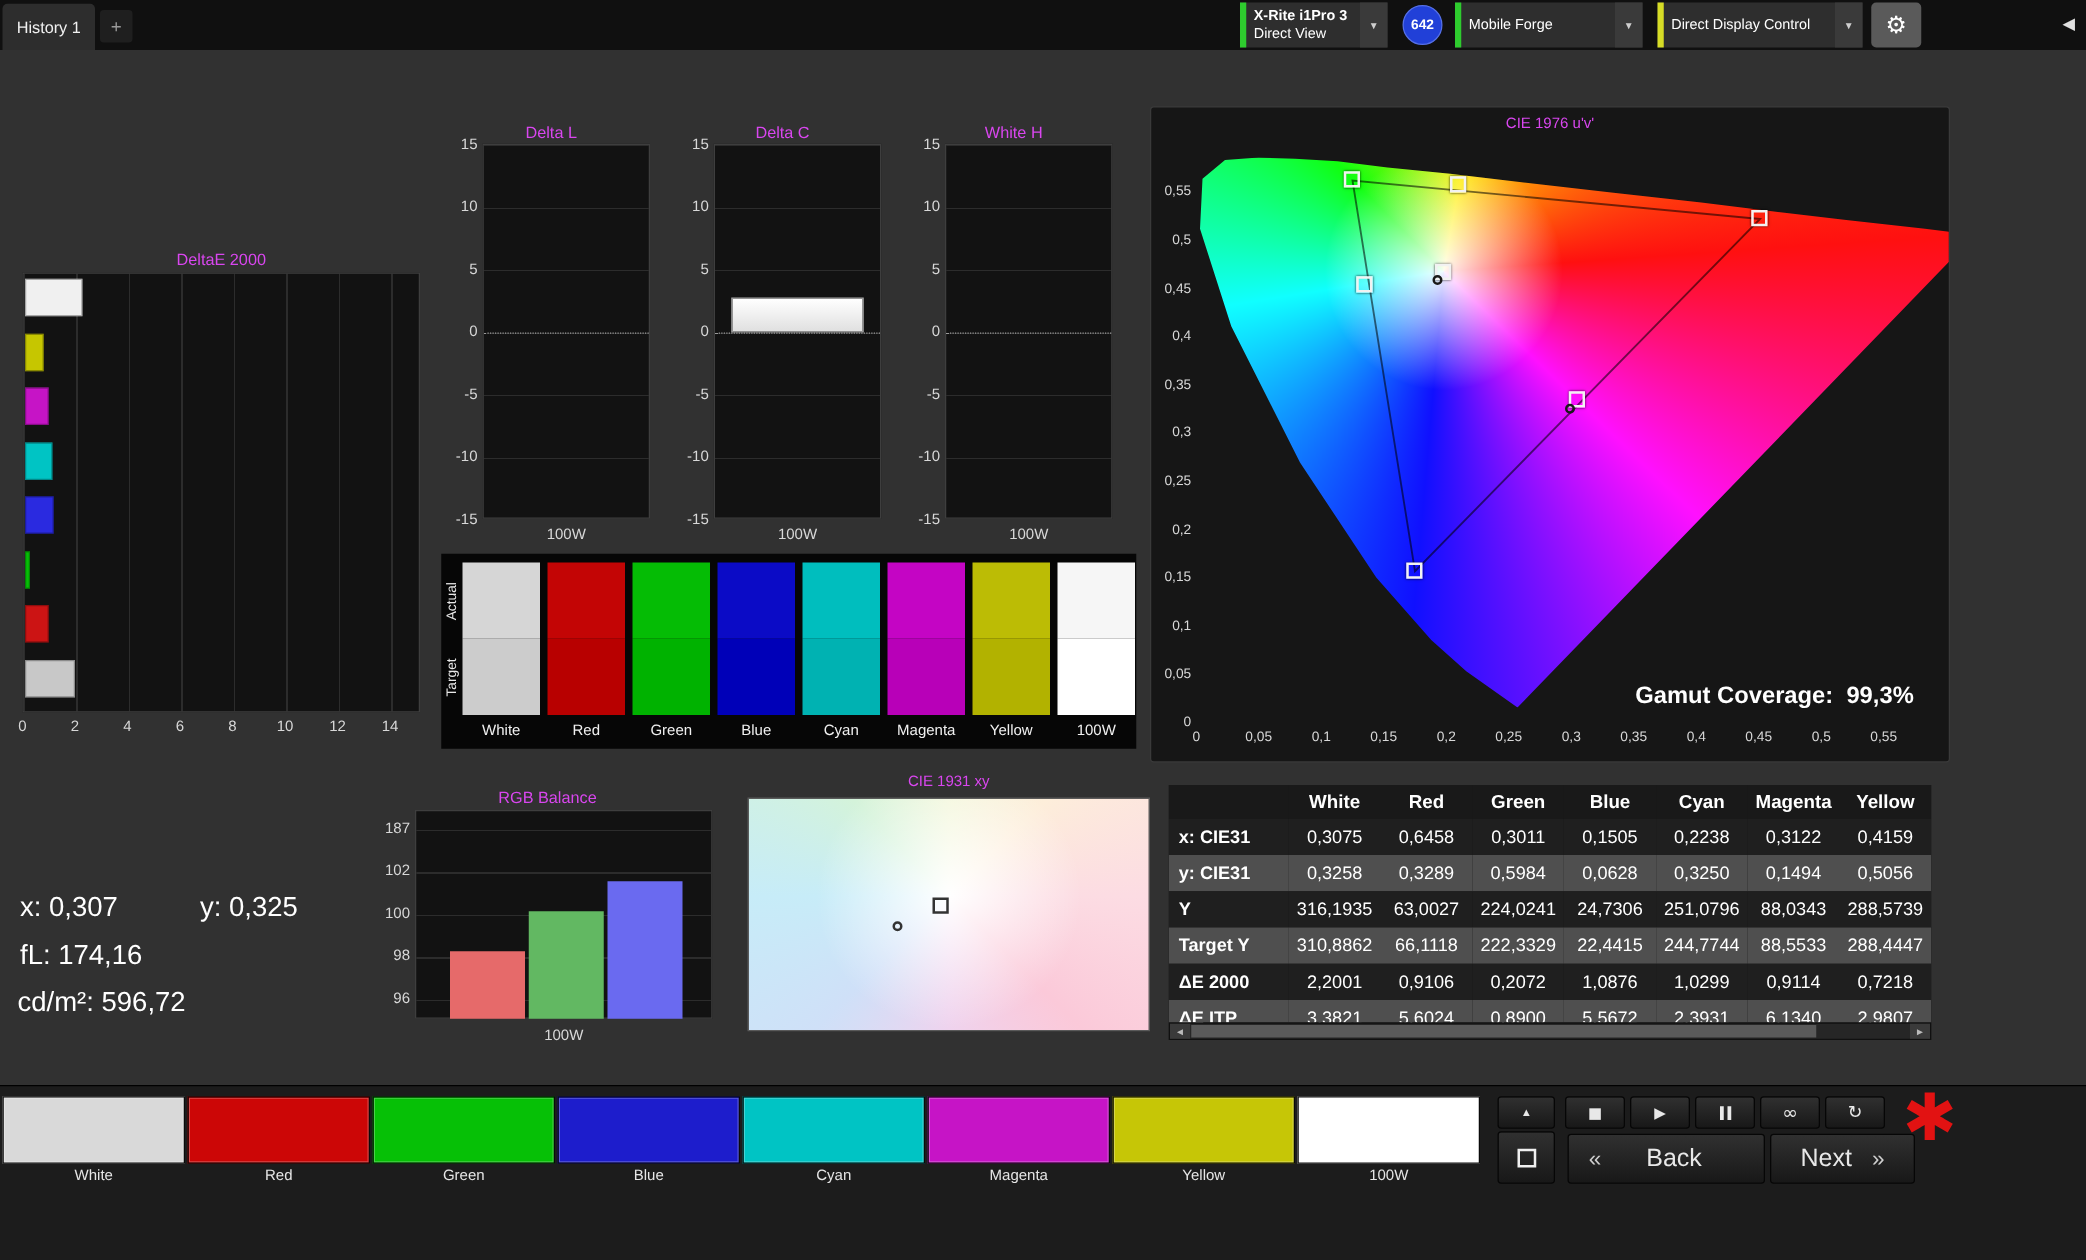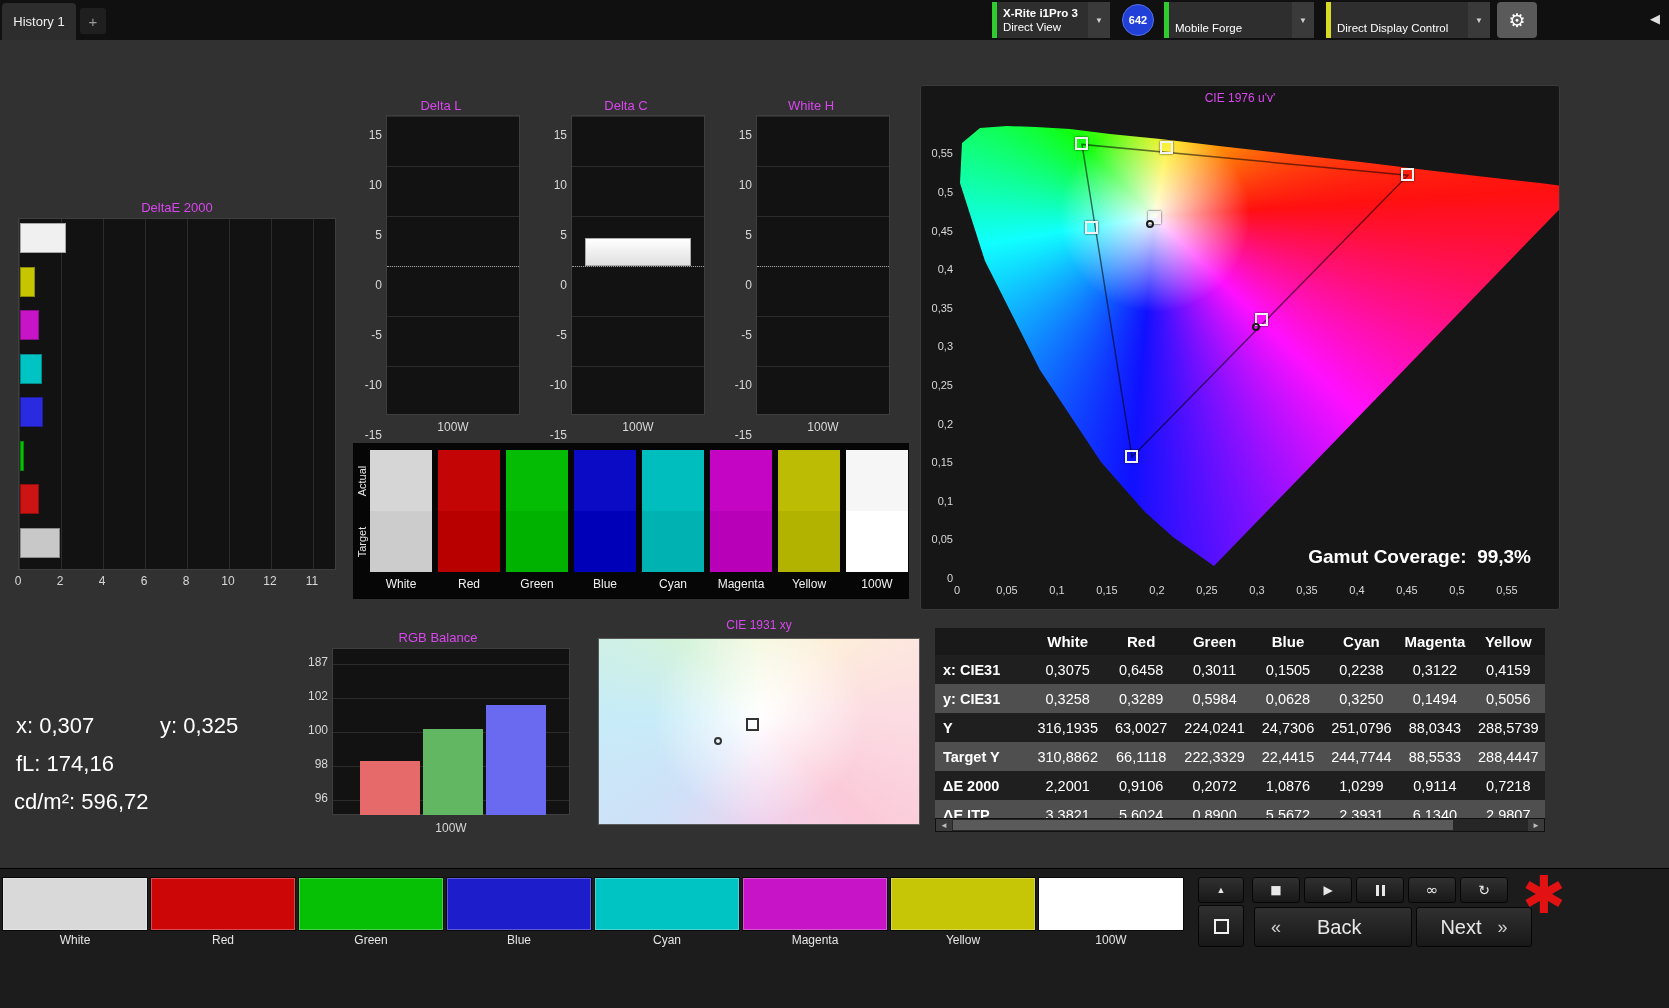--- a/index.html
+++ b/index.html
@@ -11,21 +11,21 @@
   .topbar{position:absolute;left:0;top:0;width:100%;height:40px;background:#101010;}
   .tab{position:absolute;left:2px;top:3px;width:74px;height:37px;background:#2d2d2d;
        border-radius:4px 4px 0 0;display:flex;align-items:center;justify-content:center;
        font-size:13px;color:#f0f0f0;cursor:pointer;}
   .addtab{position:absolute;left:80px;top:8px;width:26px;height:26px;background:#1f1f1f;
        border-radius:3px;display:flex;align-items:center;justify-content:center;color:#9a9a9a;font-size:15px;cursor:pointer;}
   .dd{position:absolute;top:2px;height:36px;background:#2e2e2e;display:flex;align-items:stretch;cursor:pointer;}
   .strip{width:5px;}
   .ddtext{flex:1;padding:3px 6px;display:flex;flex-direction:column;justify-content:center;
        font-size:11.5px;line-height:1.25;overflow:hidden;white-space:nowrap;}
-  .ddtext.topalign{justify-content:flex-end;padding-top:4px;}
+  .ddtext.topalign{justify-content:center;padding-top:4px;}
   .l1{font-weight:bold;}
   .chev{width:22px;display:flex;align-items:center;justify-content:center;font-size:8px;color:#cfcfcf;background:#3a3a3a;}
   .dd-meter{left:992px;width:118px;}
   .dd-source{left:1164px;width:150px;}
   .dd-display{left:1326px;width:164px;}
   .badge{position:absolute;left:1122px;top:4px;width:32px;height:32px;border-radius:50%;
        background:#2140d8;border:1px solid #5570e8;display:flex;align-items:center;justify-content:center;
        font-size:11px;font-weight:bold;}
   .gearbtn{position:absolute;left:1497px;top:2px;width:40px;height:36px;background:#5a5a5a;border-radius:4px;
        display:flex;align-items:center;justify-content:center;font-size:19px;cursor:pointer;font-family:"DejaVu Sans",sans-serif;}
@@ -44,21 +44,21 @@
   .de-bar{position:absolute;left:1px;height:30px;box-shadow:inset 0 0 0 1px rgba(0,0,0,.3);}
   .de-xt{position:absolute;left:0;top:0;}
   .de-xt .tick{top:374px;width:22px;text-align:center;}
 
   
   .delta-panel{position:absolute;top:98px;width:162px;height:340px;}
   .dp-l{left:360px;} .dp-c{left:545px;} .dp-h{left:730px;}
   .delta-panel .plot{position:absolute;left:26px;top:17px;width:134px;height:300px;background:#121212;border:1px solid #3e3e3e;
        background-image:repeating-linear-gradient(to bottom,#2c2c2c 0 1px,transparent 1px 50px);}
   .delta-panel .zero{position:absolute;left:0;right:0;top:150px;border-top:1px dotted #9a9a9a;}
-  .delta-panel .yticks .tick{left:0;width:22px;text-align:right;margin-top:20px;}
+  .delta-panel .yticks .tick{left:0;width:22px;text-align:right;}
   .delta-bar{position:absolute;left:13px;width:106px;background:linear-gradient(#ffffff,#e0e0e0);border:1px solid #aaa;}
   .delta-panel .xlabel{position:absolute;top:322px;left:26px;width:134px;text-align:center;font-size:12px;color:#d8d8d8;}
 
   
   .compare{position:absolute;left:353px;top:443px;width:556px;height:156px;background:#060606;}
   .rot{position:absolute;width:60px;height:14px;font-size:11px;color:#e8e8e8;text-align:center;transform:rotate(-90deg);}
   .rot-actual{left:-20px;top:31px;} .rot-target{left:-20px;top:92px;}
   .cmp-cols{position:absolute;left:17px;top:7px;display:flex;gap:6px;}
   .cmp-col{width:62px;}
   .cmp-a,.cmp-t{height:61px;}
@@ -205,21 +205,21 @@
         </div>
     </div>
     <div class="de-xt">
         <div class="tick" style="left: -11px; top: 374px; width: 22px; text-align: center;">0</div>
         <div class="tick" style="left: 31px; top: 374px; width: 22px; text-align: center;">2</div>
         <div class="tick" style="left: 73px; top: 374px; width: 22px; text-align: center;">4</div>
         <div class="tick" style="left: 115px; top: 374px; width: 22px; text-align: center;">6</div>
         <div class="tick" style="left: 157px; top: 374px; width: 22px; text-align: center;">8</div>
         <div class="tick" style="left: 199px; top: 374px; width: 22px; text-align: center;">10</div>
         <div class="tick" style="left: 241px; top: 374px; width: 22px; text-align: center;">12</div>
-        <div class="tick" style="left: 283px; top: 374px; width: 22px; text-align: center;">11</div>
+        <div class="tick" style="left: 283px; top: 374px; width: 22px; text-align: center;">14</div>
       </div>
   </section>
 
   <section class="delta-panel dp-l">
     <div class="chart-title">Delta L</div>
     <div class="yticks">
         <div class="tick" style="top: 10px; left: 0px; width: 22px; text-align: right;">15</div>
         <div class="tick" style="top: 60px; left: 0px; width: 22px; text-align: right;">10</div>
         <div class="tick" style="top: 110px; left: 0px; width: 22px; text-align: right;">5</div>
         <div class="tick" style="top: 160px; left: 0px; width: 22px; text-align: right;">0</div>

